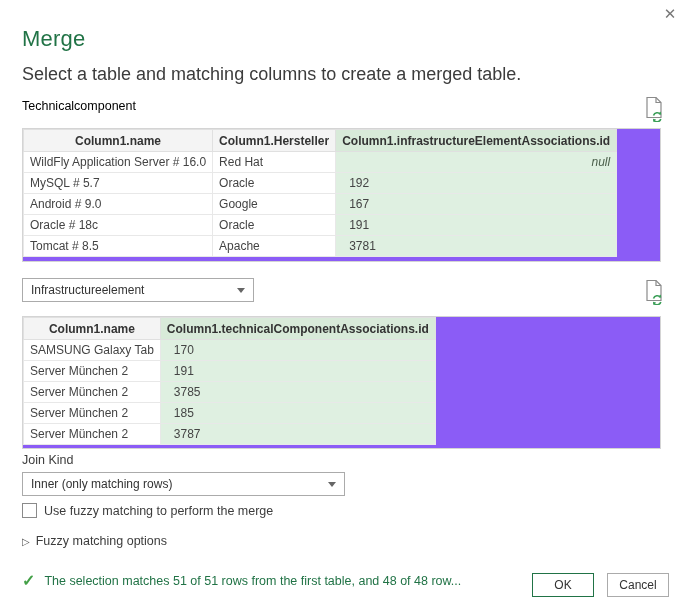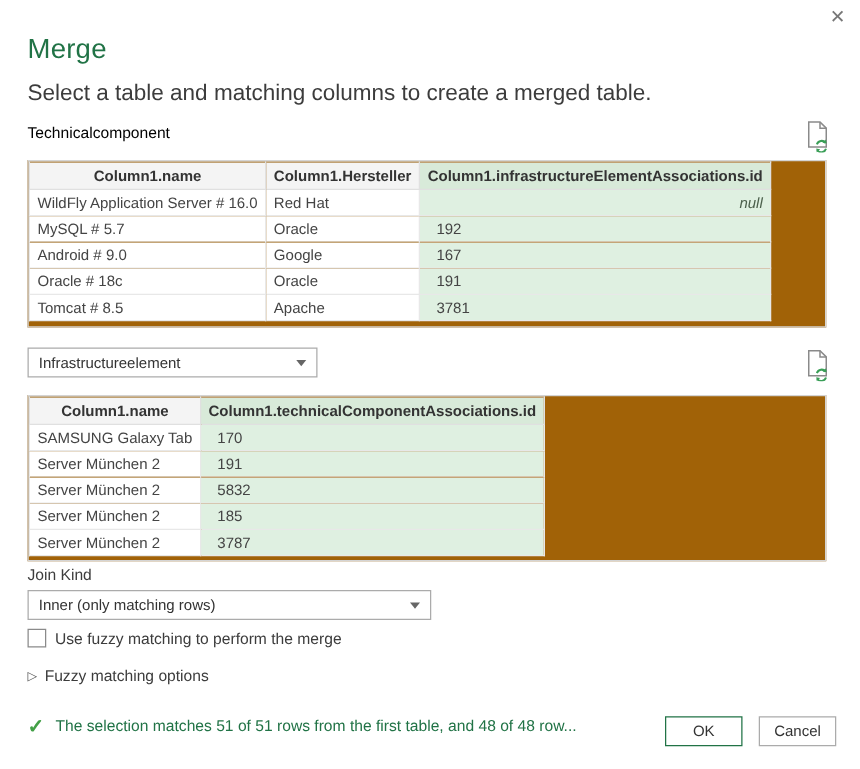--- a/index.html
+++ b/index.html
@@ -13,21 +13,21 @@
   .close-btn{top:6px;right:10px;width:16px;height:16px;cursor:pointer;color:#777;
     font-size:15px;line-height:16px;text-align:center;}
   .title{left:22px;top:26px;font-size:22px;font-weight:300;color:#217346;letter-spacing:0.2px;}
   .subtitle{left:22px;top:64px;font-size:18px;color:#3c3c3c;}
   .table-label{left:22px;top:99px;font-size:12.5px;color:#000000;}
 
   
   .refresh-icon{width:20px;height:26px;cursor:pointer;}
 
   
-  .tbl-container{left:22px;width:637px;border:1px solid #d4d4d4;background:#a16207;overflow:hidden;}
+  .tbl-container{left:22px;width:637px;border:1px solid #d4d4d4;background:#8b5cf6;overflow:hidden;}
   table.preview{border-collapse:collapse;font-size:12px;table-layout:fixed;}
   table.preview th{
     background:#f4f4f4;color:#333;font-weight:bold;height:21px;padding:0 6px;
     border:1px solid #e0e0e0;text-align:center;overflow:hidden;white-space:nowrap;
   }
   table.preview td{
     background:#fff;color:#444;height:20px;padding:0 6px;border:1px solid #e8e8e8;
     text-align:left;overflow:hidden;white-space:nowrap;
   }
   table.preview th.sel{background:#d8ead9;}
@@ -165,21 +165,21 @@
         <tr>
           <td>SAMSUNG Galaxy Tab</td>
           <td class="sel">170</td>
         </tr>
         <tr>
           <td>Server München 2</td>
           <td class="sel">191</td>
         </tr>
         <tr>
           <td>Server München 2</td>
-          <td class="sel">5832</td>
+          <td class="sel">3785</td>
         </tr>
         <tr>
           <td>Server München 2</td>
           <td class="sel">185</td>
         </tr>
         <tr>
           <td>Server München 2</td>
           <td class="sel">3787</td>
         </tr>
       </tbody>

